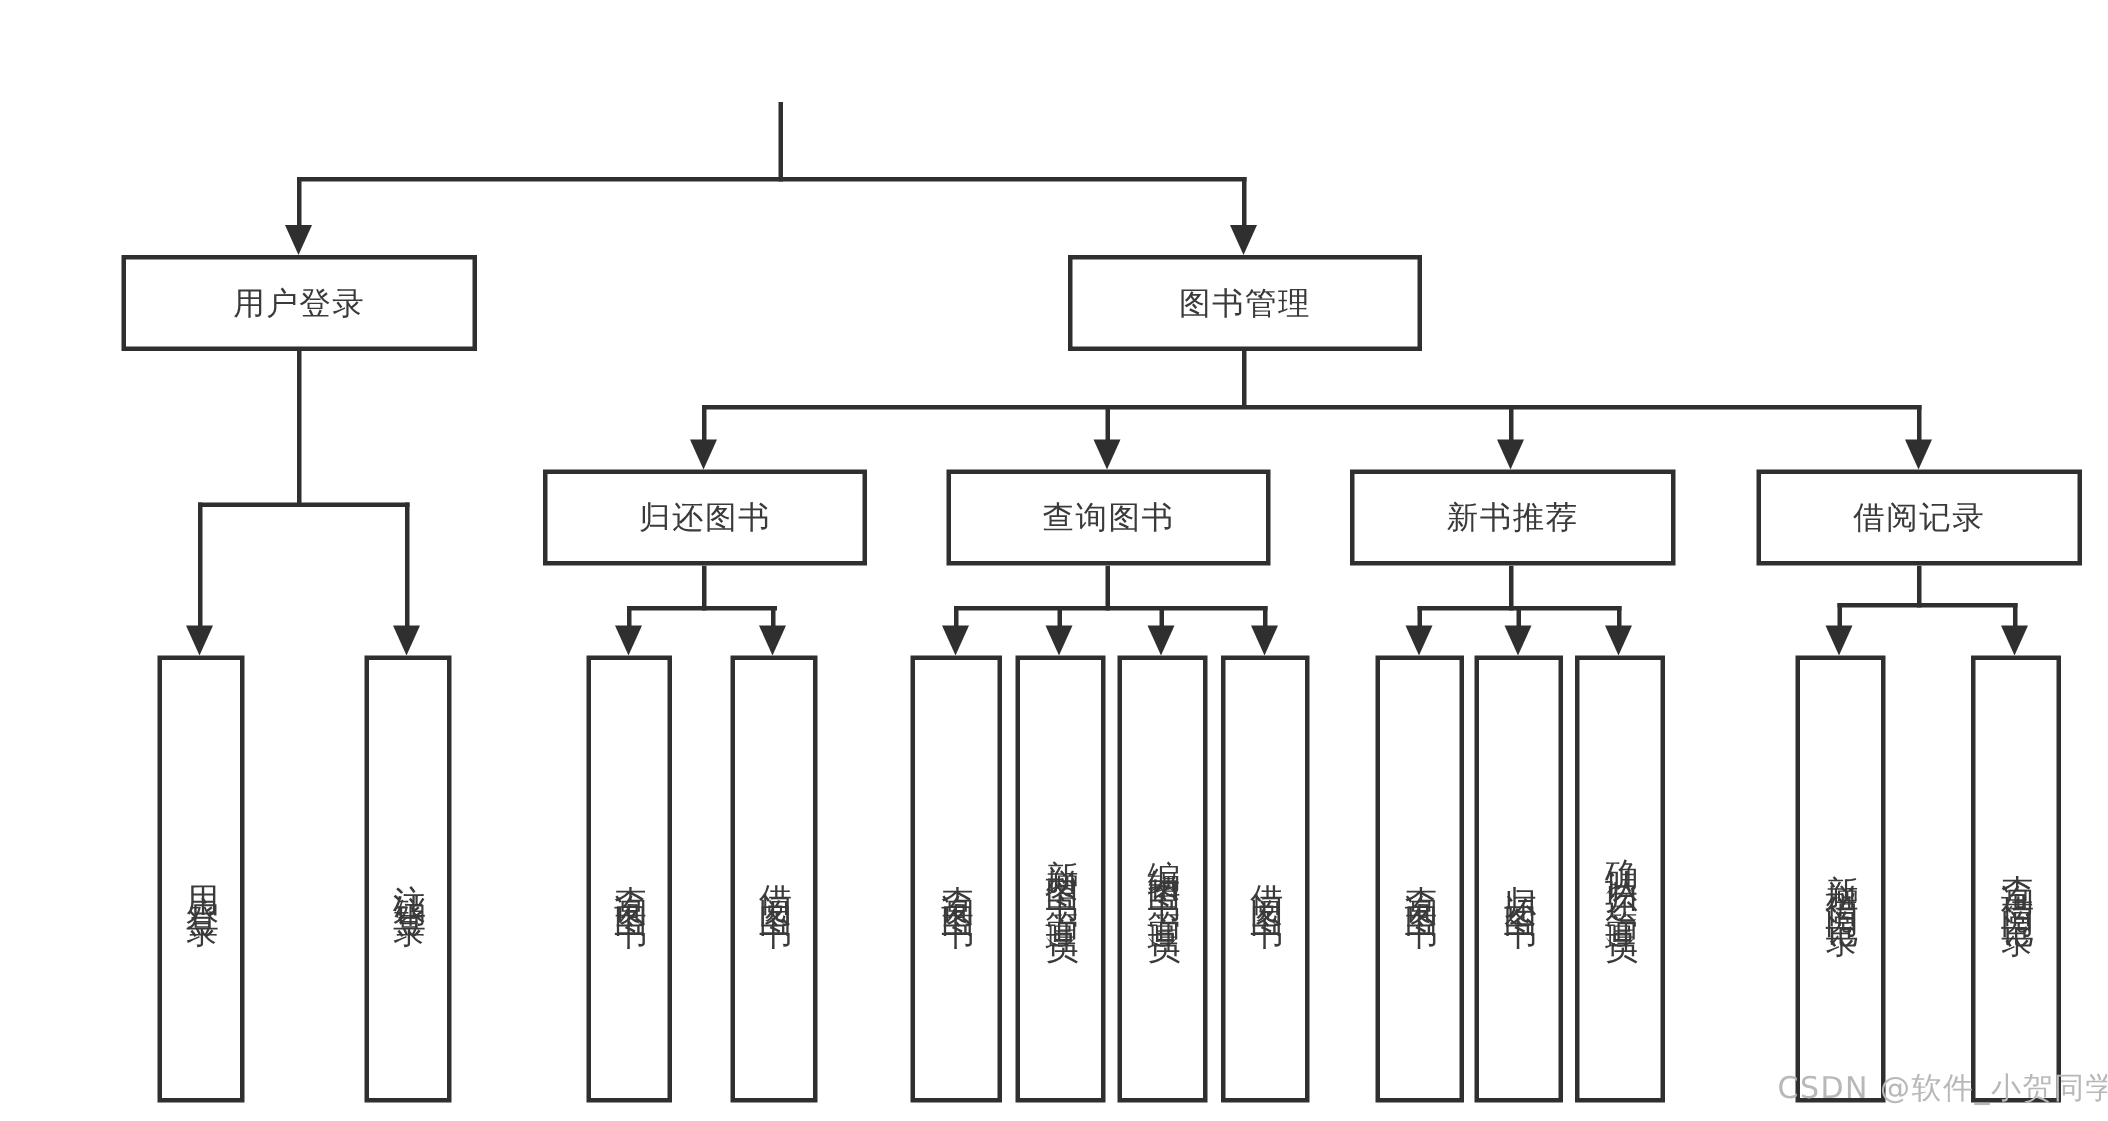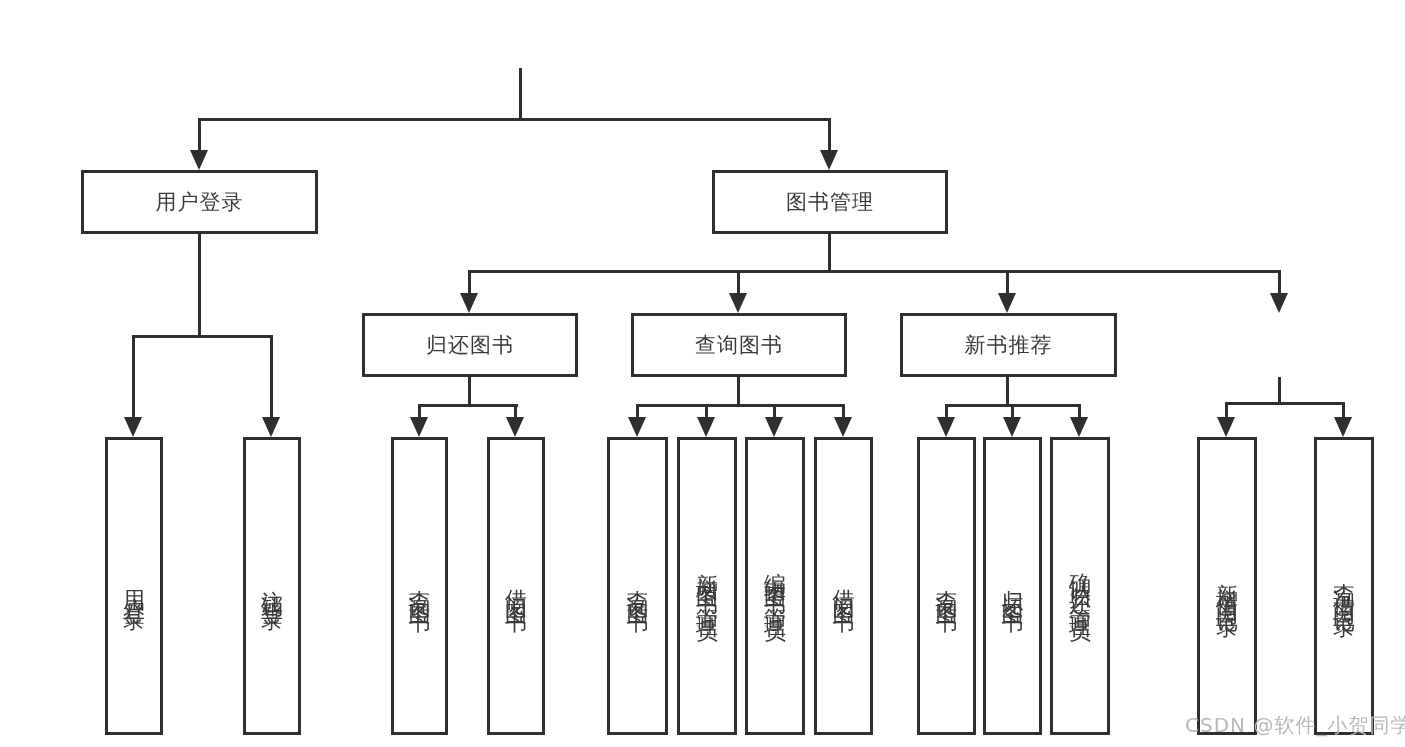--- a/index.html
+++ b/index.html
@@ -102,20 +102,23 @@
 
   <div class="box hbox" style="left:362px;top:313px;width:216px;height:64px">
     <span>归还图书</span>
   </div>
   <div class="box hbox" style="left:631px;top:313px;width:216px;height:64px">
     <span>查询图书</span>
   </div>
   <div class="box hbox" style="left:900px;top:313px;width:217px;height:64px">
     <span>新书推荐</span>
   </div>
+  <div class="box hbox" style="left:1171px;top:313px;width:217px;height:64px">
+    <span>借阅记录</span>
+  </div>
 
   <div class="box vbox" style="left:105px;top:437px;width:58px;height:298px">
     <span>用户登录</span>
   </div>
   <div class="box vbox" style="left:243px;top:437px;width:58px;height:298px">
     <span>注销登录</span>
   </div>
 
   <div class="box vbox" style="left:391px;top:437px;width:57px;height:298px">
     <span>查询图书</span>

